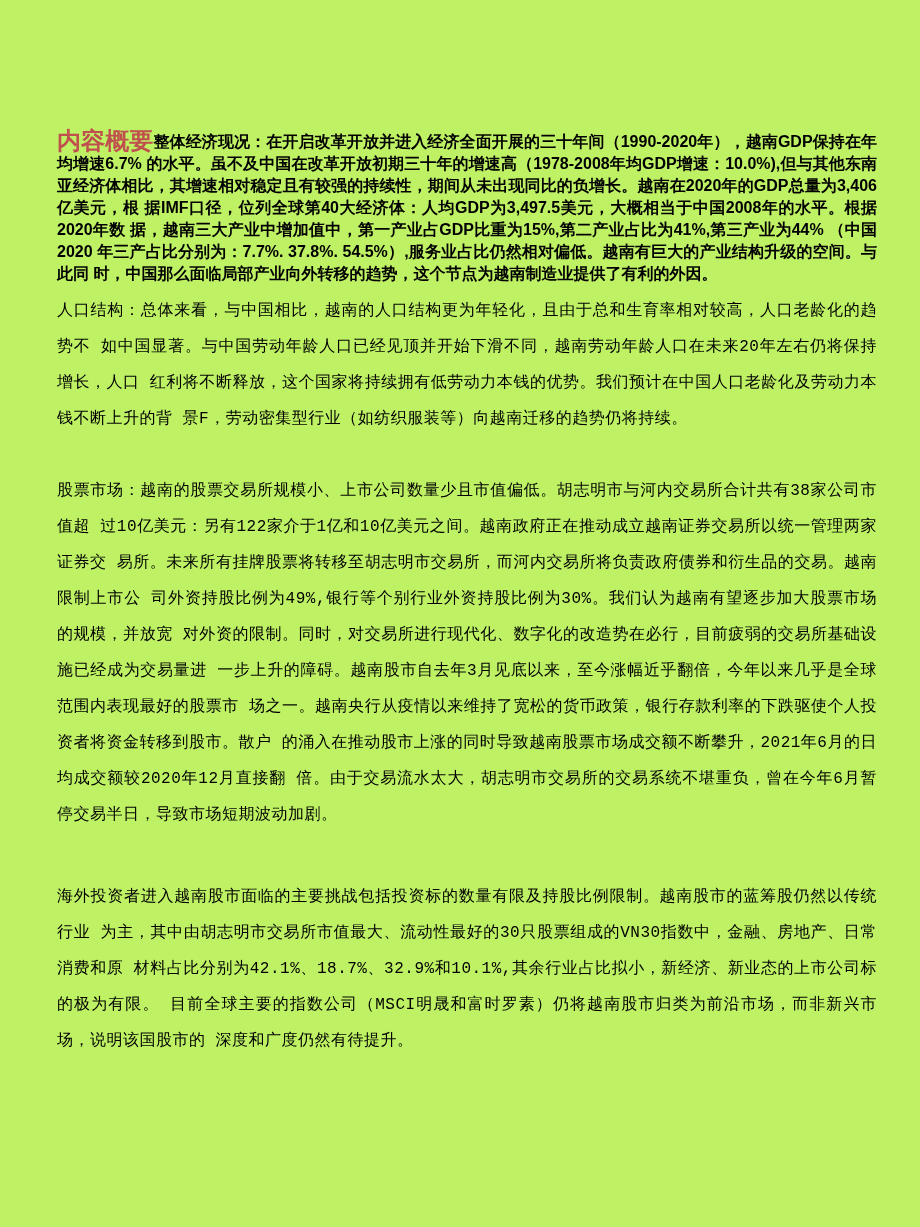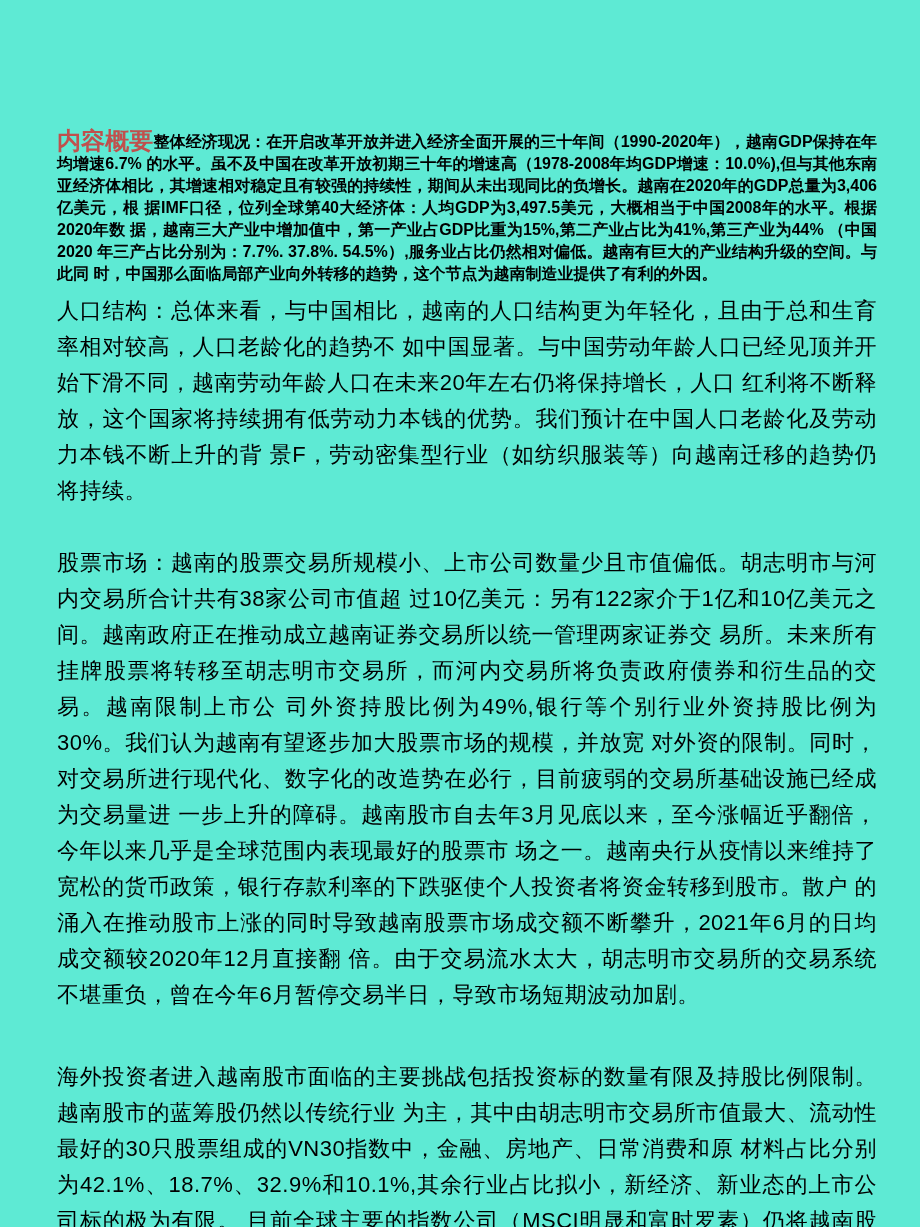--- a/index.html
+++ b/index.html
@@ -1,20 +1,20 @@
 <!DOCTYPE html>
 <html lang="zh"><head>
 <meta charset="utf-8">
 <style>
   html, body { margin: 0; padding: 0; background: #ffffff; }
   .page {
     position: relative;
     width: 920px;
     height: 1227px;
-    background: #5eead4;
+    background: #bef264;
     overflow: hidden;
   }
   .content {
     position: absolute;
     left: 57px;
     top: 130px;
     width: 820px;
   }
   .para {
     margin: 0;
@@ -32,23 +32,23 @@
   
   .doc-title {
     font-family: "Liberation Serif", serif;
     font-weight: bold;
     font-size: 24px;
     line-height: 22px;
     vertical-align: -2px;
   }
   
   .para-body {
-    font-family: Liberation Sans, sans-serif;
+    font-family: Liberation Mono, monospace;
     font-weight: normal;
-    font-size: 22px;
+    font-size: 16px;
     line-height: 36px;
     letter-spacing: 0.5px;
   }
   .para-population { margin-top: 8px; }
   .para-stock { margin-top: 36px; }
   .para-foreign { margin-top: 46px; }
 </style>
 </head>
 <body>
 

